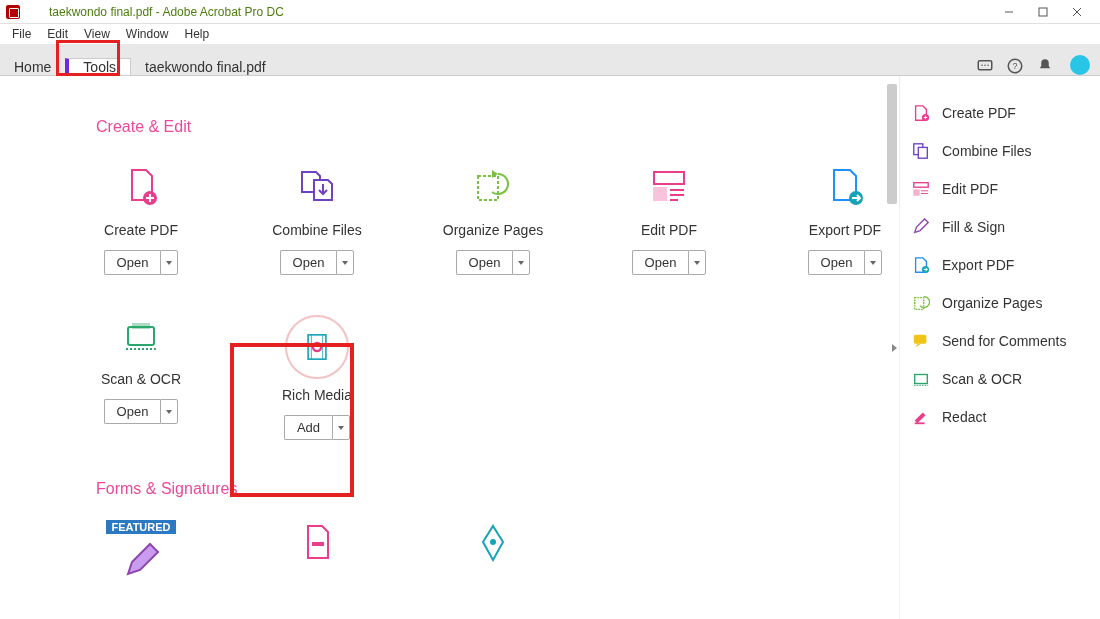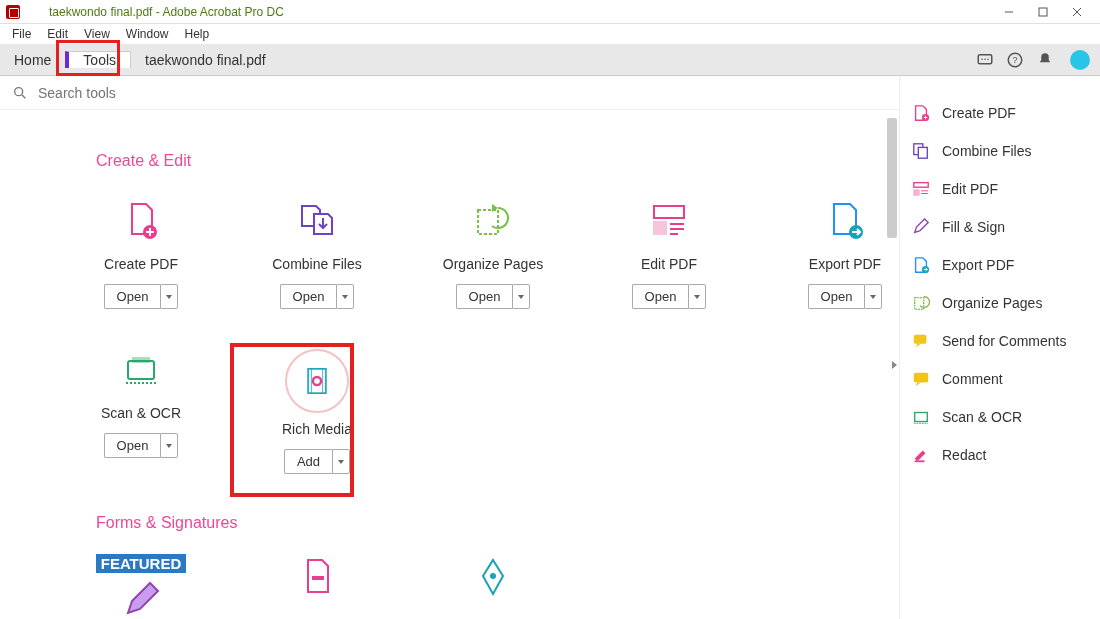--- a/index.html
+++ b/index.html
@@ -12,21 +12,21 @@
   .title-bar .title-text { font-size: 12px; color: #4d7c0f; margin-left: 23px; }
   .title-bar .spacer { flex: 1; }
   .title-bar .win-btn { width: 34px; height: 24px; display: flex; align-items: center; justify-content: center; font-size: 13px; color: #555; }
   .title-bar .win-btn svg { width:10px; height:10px; }
 
   
   .menu-bar { height: 20px; display: flex; align-items: center; gap: 4px; padding: 0 6px; font-size: 12px; color: #333; }
   .menu-bar span { padding: 1px 6px; }
 
   
-  .tab-bar { height: 32px; background: #e8e8e8; display: flex; align-items: center; border-bottom: 1px solid #ccc; }
+  .tab-bar { height: 32px; background: #e8e8e8; display: flex; align-items: flex-end; border-bottom: 1px solid #ccc; }
   .tab-bar .tab { padding: 0 14px; display: flex; align-items: center; font-size: 14px; color: #333; }
   .tab-bar .tab.active { background: #fff; border-top: 1px solid #ccc; border-left:4px solid #6d28d9; border-right:1px solid #ccc; }
   .tab-bar .spacer { flex: 1; }
   .tab-bar .header-icon { width: 30px; display: flex; align-items: center; justify-content: center; }
   .tab-bar .header-icon svg { width: 18px; height: 18px; }
   .tab-bar .avatar { width: 20px; height: 20px; background: #29c5e6; border-radius: 50%; margin: 0 10px; }
 
   
   .annot-tools { position: absolute; left: 56px; top: 40px; width: 64px; height: 36px; border: 3px solid #e52020; z-index: 50; pointer-events: none; }
   .annot-richmedia { position: absolute; left: 230px; top: 343px; width: 124px; height: 154px; border: 4px solid #e52020; z-index: 50; pointer-events: none; }
@@ -49,21 +49,21 @@
 
   .tool-row { display: flex; gap: 86px; margin-bottom: 40px; }
   .tool-card { width: 90px; display: flex; flex-direction: column; align-items: center; }
   .tool-icon { width: 42px; height: 42px; margin-bottom: 14px; display:flex; align-items:center; justify-content:center; }
   .tool-label { font-size: 14px; color: #333; margin-bottom: 12px; white-space: nowrap; text-align:center; }
   .btn-grp { display: flex; }
   .btn-grp .btn { border: 1px solid #aaa; background: #fff; font-size: 13px; color: #333; padding: 4px 12px; border-radius: 2px 0 0 2px; border-right: none; }
   .btn-grp .drop { border: 1px solid #aaa; background: #fff; width: 18px; border-radius: 0 2px 2px 0; display:flex; align-items:center; justify-content:center;}
   .btn-grp .drop::after { content:""; border-left:3px solid transparent; border-right:3px solid transparent; border-top:4px solid #666; }
 
-  .featured-badge { background:#2b79c2; color:#fff; font-size:15px; font-weight:bold; padding:1px 5px; position:relative; top:-2px;}
+  .featured-badge { background:#2b79c2; color:#fff; font-size:11px; font-weight:bold; padding:1px 5px; position:relative; top:-2px;}
 
   .rich-media-icon { width:64px; height:64px; border:2px solid #f4c2c2; border-radius:50%; display:flex; align-items:center; justify-content:center; margin-bottom:8px;}
 
   
   .right-item { display: flex; align-items: center; height: 38px; gap: 12px; font-size: 14px; color: #333; }
   .right-item .ri-icon { width: 18px; height: 18px; display:flex; align-items:center; justify-content:center; }
 
   .collapse-handle { position:absolute; right:-1px; top:50%; transform:translateY(-50%); width:12px; height:36px; display:flex; align-items:center; justify-content:center;}
   .collapse-handle::before { content:""; border-top:4px solid transparent; border-bottom:4px solid transparent; border-left:5px solid #888; }
 </style>
@@ -125,27 +125,20 @@
   <div class="header-icon">
     <svg viewBox="0 0 24 24">
         <path d="M12 3 a5 5 0 0 1 5 5 v4 l2 3 h-14 l2 -3 v-4 a5 5 0 0 1 5 -5 z" fill="#555"></path>
       </svg>
   </div>
   <div class="avatar"></div>
 </div>
 
 <div class="main">
   <div class="center">
-    <div class="search-row">
-      <svg viewBox="0 0 24 24">
-          <circle cx="10" cy="10" r="6"></circle>
-          <line x1="15" y1="15" x2="20" y2="20"></line>
-        </svg>
-      <input type="text" placeholder="Search tools" style="">
-    </div>
 
     <div class="scroll-area">
       <div class="scroll-track">
           <div class="scroll-thumb"></div>
         </div>
       <div class="collapse-handle"></div>
 
       <div class="tools-content">
         <h2 class="section">Create &amp; Edit</h2>
 
@@ -360,29 +353,20 @@
           <svg width="18" height="18" viewBox="0 0 20 20">
             <rect x="2" y="3" width="14" height="10" rx="2" fill="#f0c419"></rect>
             <path d="M6 13 l-2 4 6-4" fill="#f0c419"></path>
           </svg>
         </div>
       <span>Send for Comments</span>
     </div>
     <div class="right-item">
       <div class="ri-icon">
           <svg width="18" height="18" viewBox="0 0 20 20">
-            <rect x="2" y="3" width="16" height="11" rx="2" fill="#f0c419"></rect>
-            <path d="M6 14 l-2 4 6-4" fill="#f0c419"></path>
-          </svg>
-        </div>
-      <span>Comment</span>
-    </div>
-    <div class="right-item">
-      <div class="ri-icon">
-          <svg width="18" height="18" viewBox="0 0 20 20">
             <rect x="3" y="5" width="14" height="10" fill="none" stroke="#2aa76c" stroke-width="1.5"></rect>
             <line x1="2" y1="17" x2="18" y2="17" stroke="#2aa76c" stroke-dasharray="2 1"></line>
           </svg>
         </div>
       <span>Scan &amp; OCR</span>
     </div>
     <div class="right-item">
       <div class="ri-icon">
           <svg width="18" height="18" viewBox="0 0 20 20">
             <path d="M3 14 l9-9 3 3 -9 9 z" fill="#e83e8c"></path>

